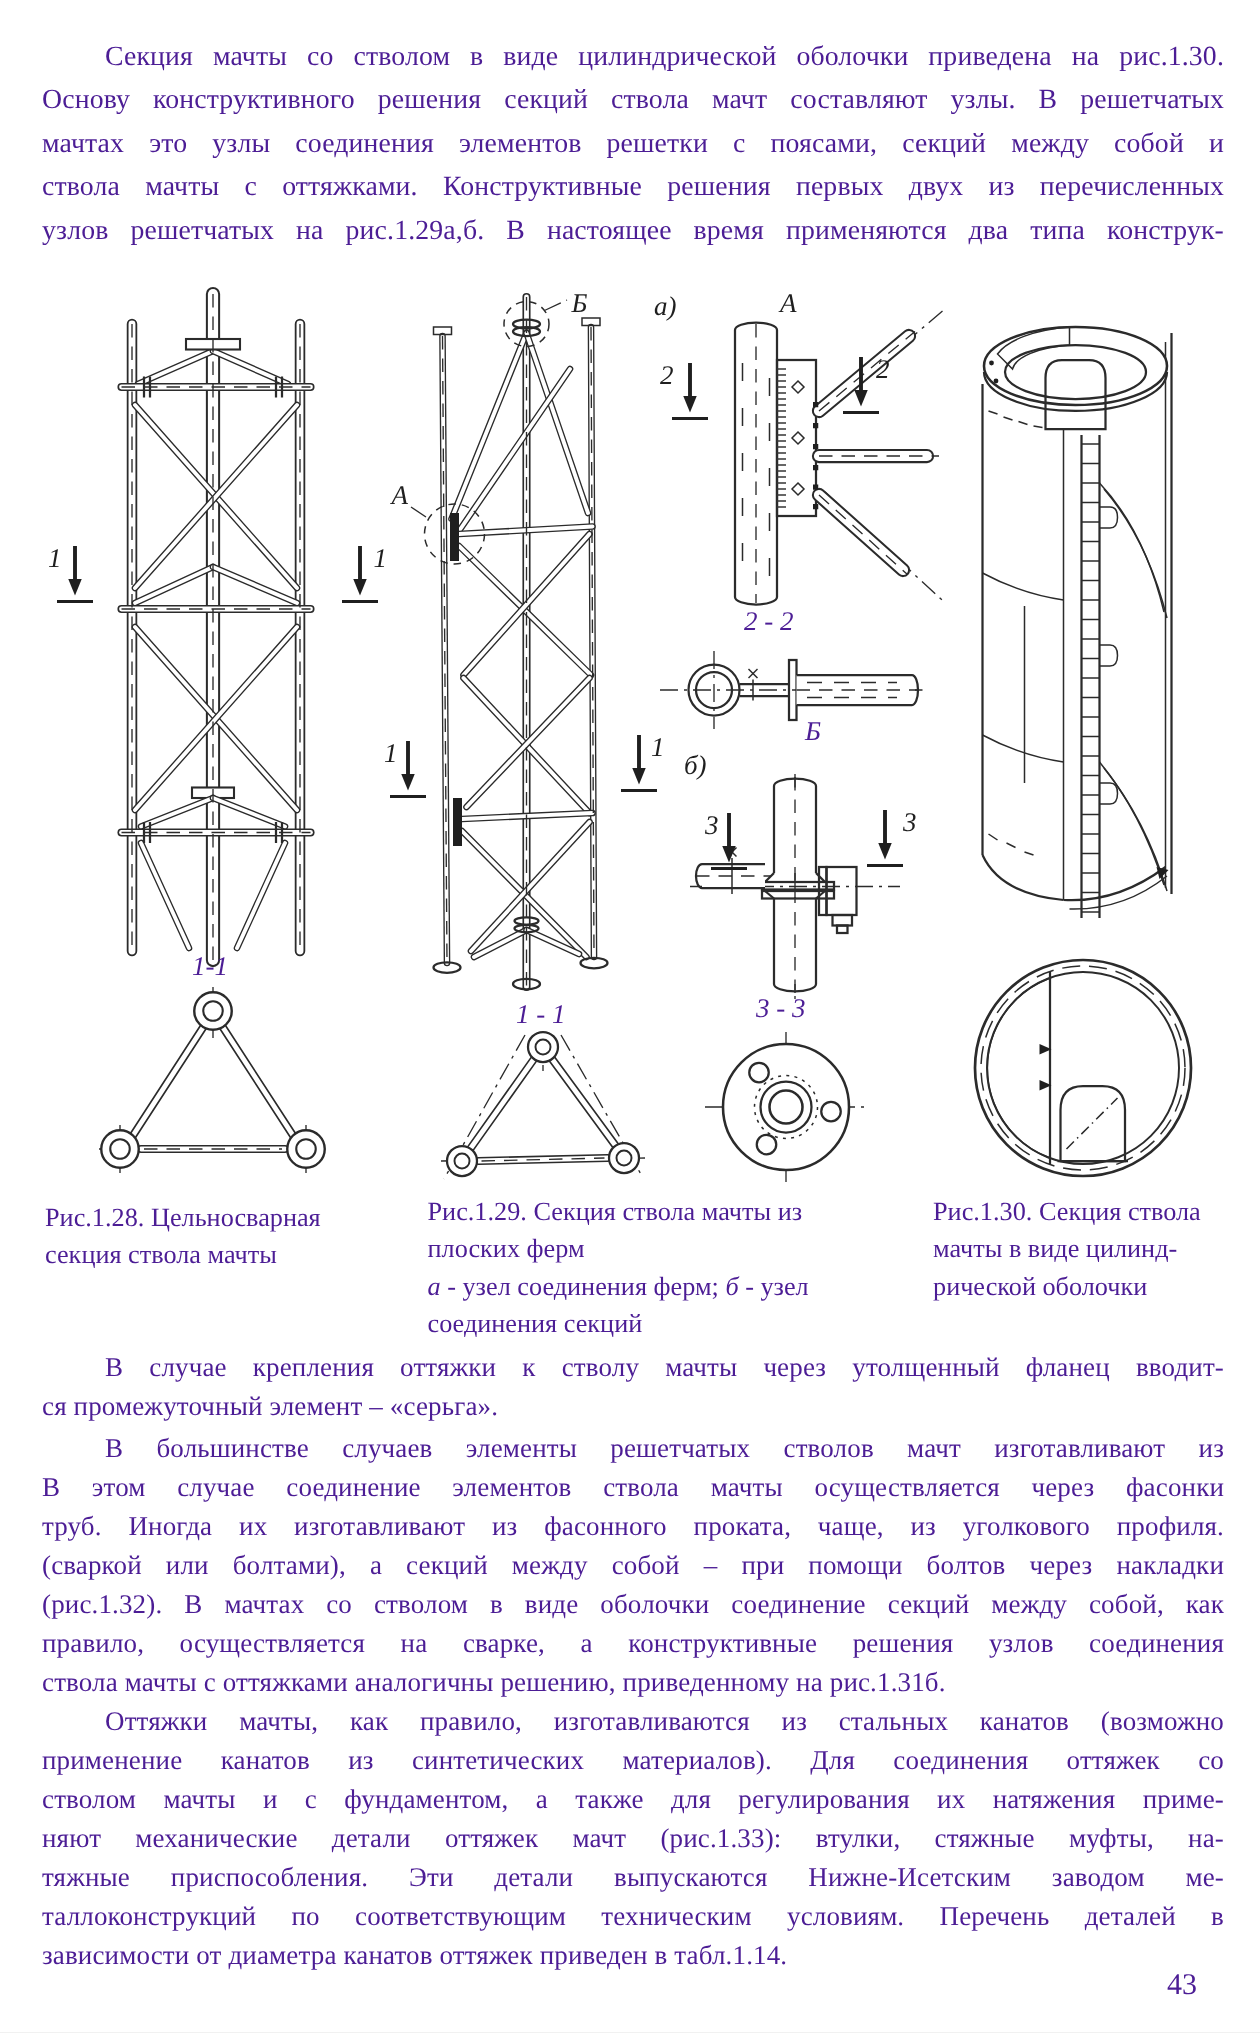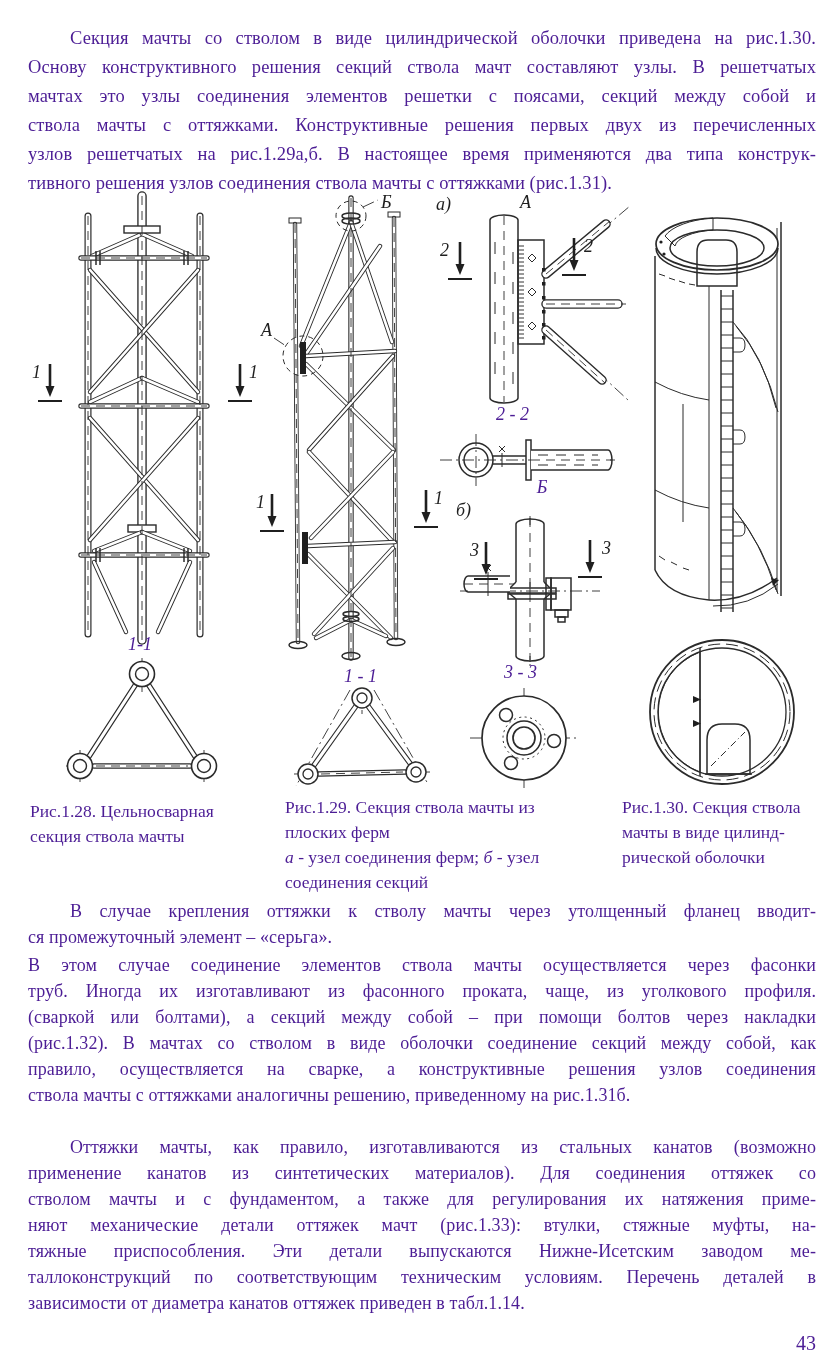--- a/index.html
+++ b/index.html
@@ -8,21 +8,21 @@
   .para{position:absolute;left:28px;width:788px;}
   .ln{font-size:18.5px;letter-spacing:.1px;}
   .lh29 .ln{line-height:29px;height:29px;}
   .lh26 .ln{font-size:18px;line-height:26px;height:26px;}
   .j{text-align:justify;text-align-last:justify;}
   .last{text-align:left;text-align-last:left;}
   .ind{text-indent:42px;}
   .cap{position:absolute;font-size:17.5px;line-height:25px;}
   .prel{white-space:pre-line;}
   .figlabel{position:absolute;font-style:italic;font-size:18px;text-align:center;}
-  .pagenum{position:absolute;font-size:20px;text-align:right;margin-top:20px;}
+  .pagenum{position:absolute;font-size:20px;text-align:center;}
   .it{font-style:italic;}
   svg{position:absolute;overflow:visible;}
   svg text{font-family:"Liberation Serif",serif;font-style:italic;font-size:18px;fill:#1f1f1f;}
   
   .t9{stroke:#2b2b2b;stroke-width:9.5;stroke-linecap:round;fill:none}
   .w7{stroke:#fff;stroke-width:6.8;stroke-linecap:round;fill:none}
   .t7{stroke:#2b2b2b;stroke-width:7;stroke-linecap:round;fill:none}
   .w5{stroke:#fff;stroke-width:4.6;stroke-linecap:round;fill:none}
   .t5{stroke:#2b2b2b;stroke-width:5.4;stroke-linecap:round;fill:none}
   .w3{stroke:#fff;stroke-width:3.2;stroke-linecap:round;fill:none}
@@ -38,21 +38,20 @@
 <body>
 
 <div class="page">
 
   <div class="para lh29" style="top:24px">
     <div class="ln j ind">Секция мачты со стволом в виде цилиндрической оболочки приведена на рис.1.30.</div>
     <div class="ln j">Основу конструктивного решения секций ствола мачт составляют узлы. В решетчатых</div>
     <div class="ln j">мачтах это узлы соединения элементов решетки с поясами, секций между собой и</div>
     <div class="ln j">ствола мачты с оттяжками. Конструктивные решения первых двух из перечисленных</div>
     <div class="ln j">узлов решетчатых на рис.1.29а,б. В настоящее время применяются два типа конструк-</div>
-    <div class="ln last">тивного решения узлов соединения ствола мачты с оттяжками (рис.1.31).</div>
   </div>
 
   <svg style="left:30px;top:192px" width="230" height="452" viewBox="0 0 230 452">
     <defs>
       <pattern id="ph" width="5" height="5" patternUnits="userSpaceOnUse" patternTransform="rotate(45)">
         <line x1="0" y1="0" x2="0" y2="5" stroke="#333" stroke-width="1.2"></line>
       </pattern>
       <pattern id="pz" width="8" height="6" patternUnits="userSpaceOnUse">
         <path d="M0 5 L2 1 L4 5 L6 1 L8 5" stroke="#555" stroke-width="0.8" fill="none"></path>
       </pattern>
@@ -472,20 +471,21 @@
   <div class="cap prel" style="left:622px;top:795px;width:205px">Рис.1.30. Секция ствола
 мачты в виде цилинд-
 рической оболочки</div>
 
   <div class="para lh26" style="top:898px">
     <div class="ln j ind">В случае крепления оттяжки к стволу мачты через утолщенный фланец вводит-</div>
     <div class="ln last">ся промежуточный элемент – «серьга».</div>
   </div>
 
   <div class="para lh26" style="top:952px">
+    <div class="ln j ind">В большинстве случаев элементы решетчатых стволов мачт изготавливают из</div>
     <div class="ln j">В этом случае соединение элементов ствола мачты осуществляется через фасонки</div>
     <div class="ln j">труб. Иногда их изготавливают из фасонного проката, чаще, из уголкового профиля.</div>
     <div class="ln j">(сваркой или болтами), а секций между собой – при помощи болтов через накладки</div>
     <div class="ln j">(рис.1.32). В мачтах со стволом в виде оболочки соединение секций между собой, как</div>
     <div class="ln j">правило, осуществляется на сварке, а конструктивные решения узлов соединения</div>
     <div class="ln last">ствола мачты с оттяжками аналогичны решению, приведенному на рис.1.31б.</div>
   </div>
 
   <div class="para lh26" style="top:1134px">
     <div class="ln j ind">Оттяжки мачты, как правило, изготавливаются из стальных канатов (возможно</div>

